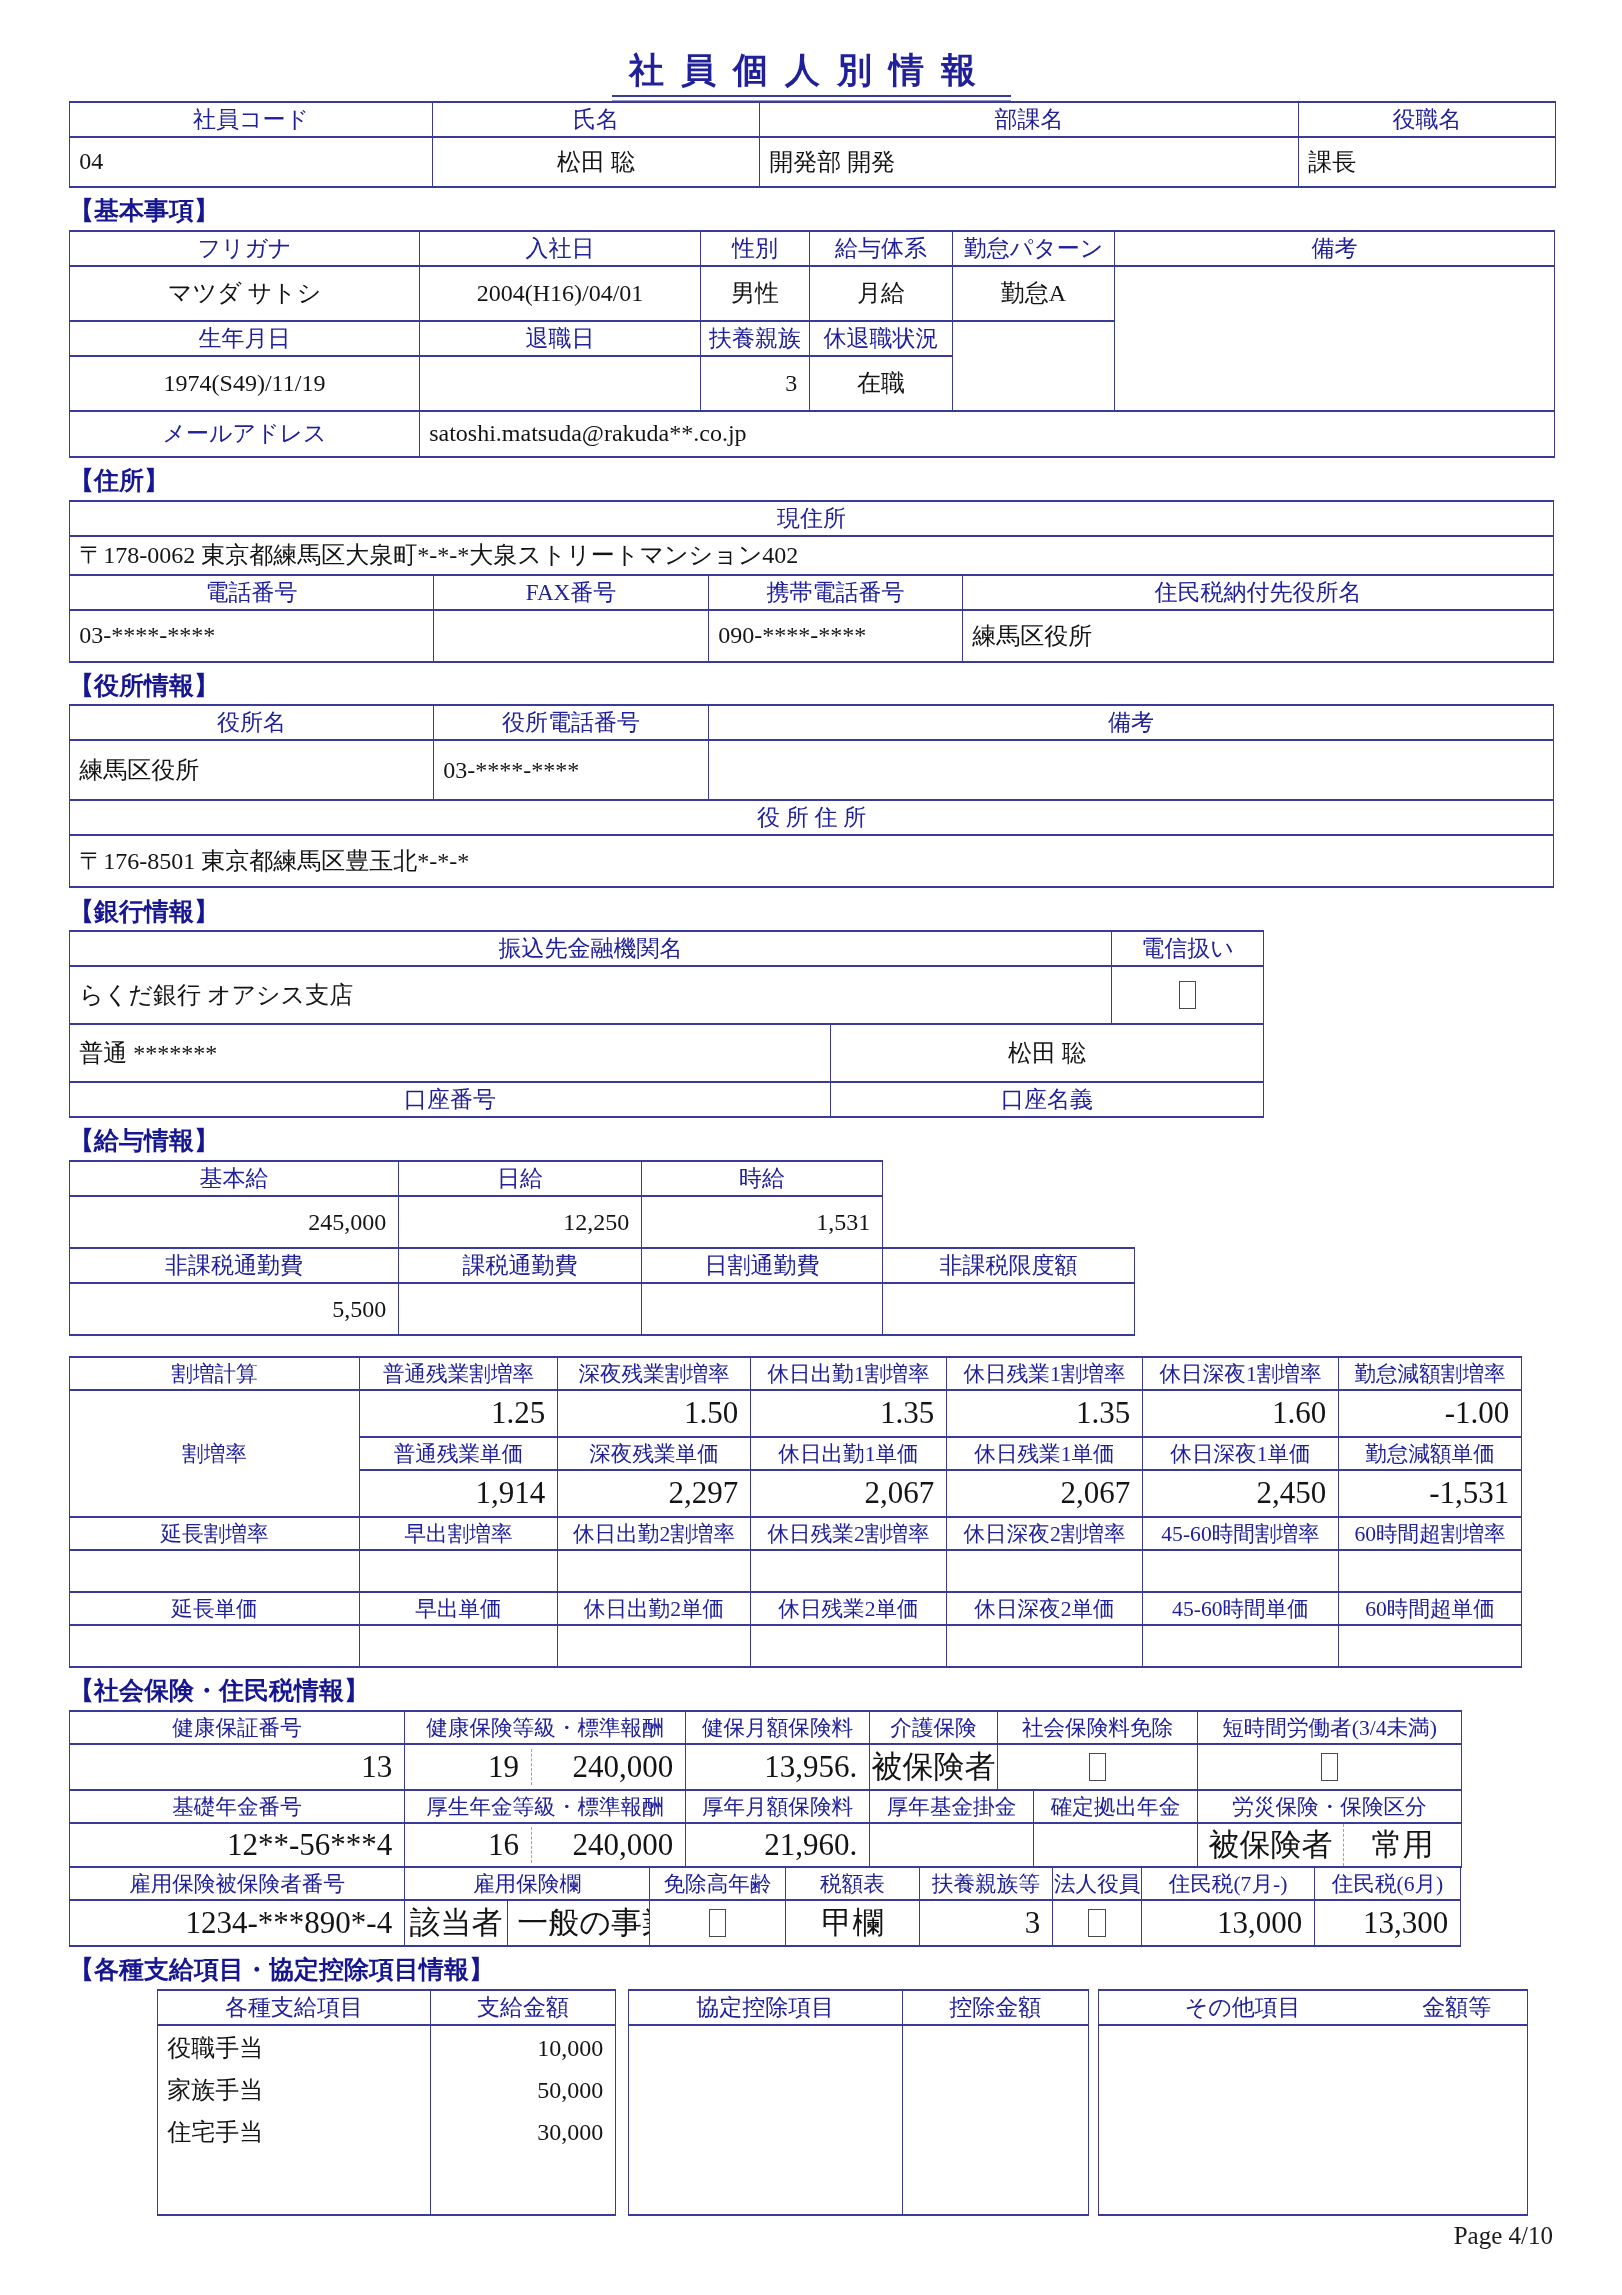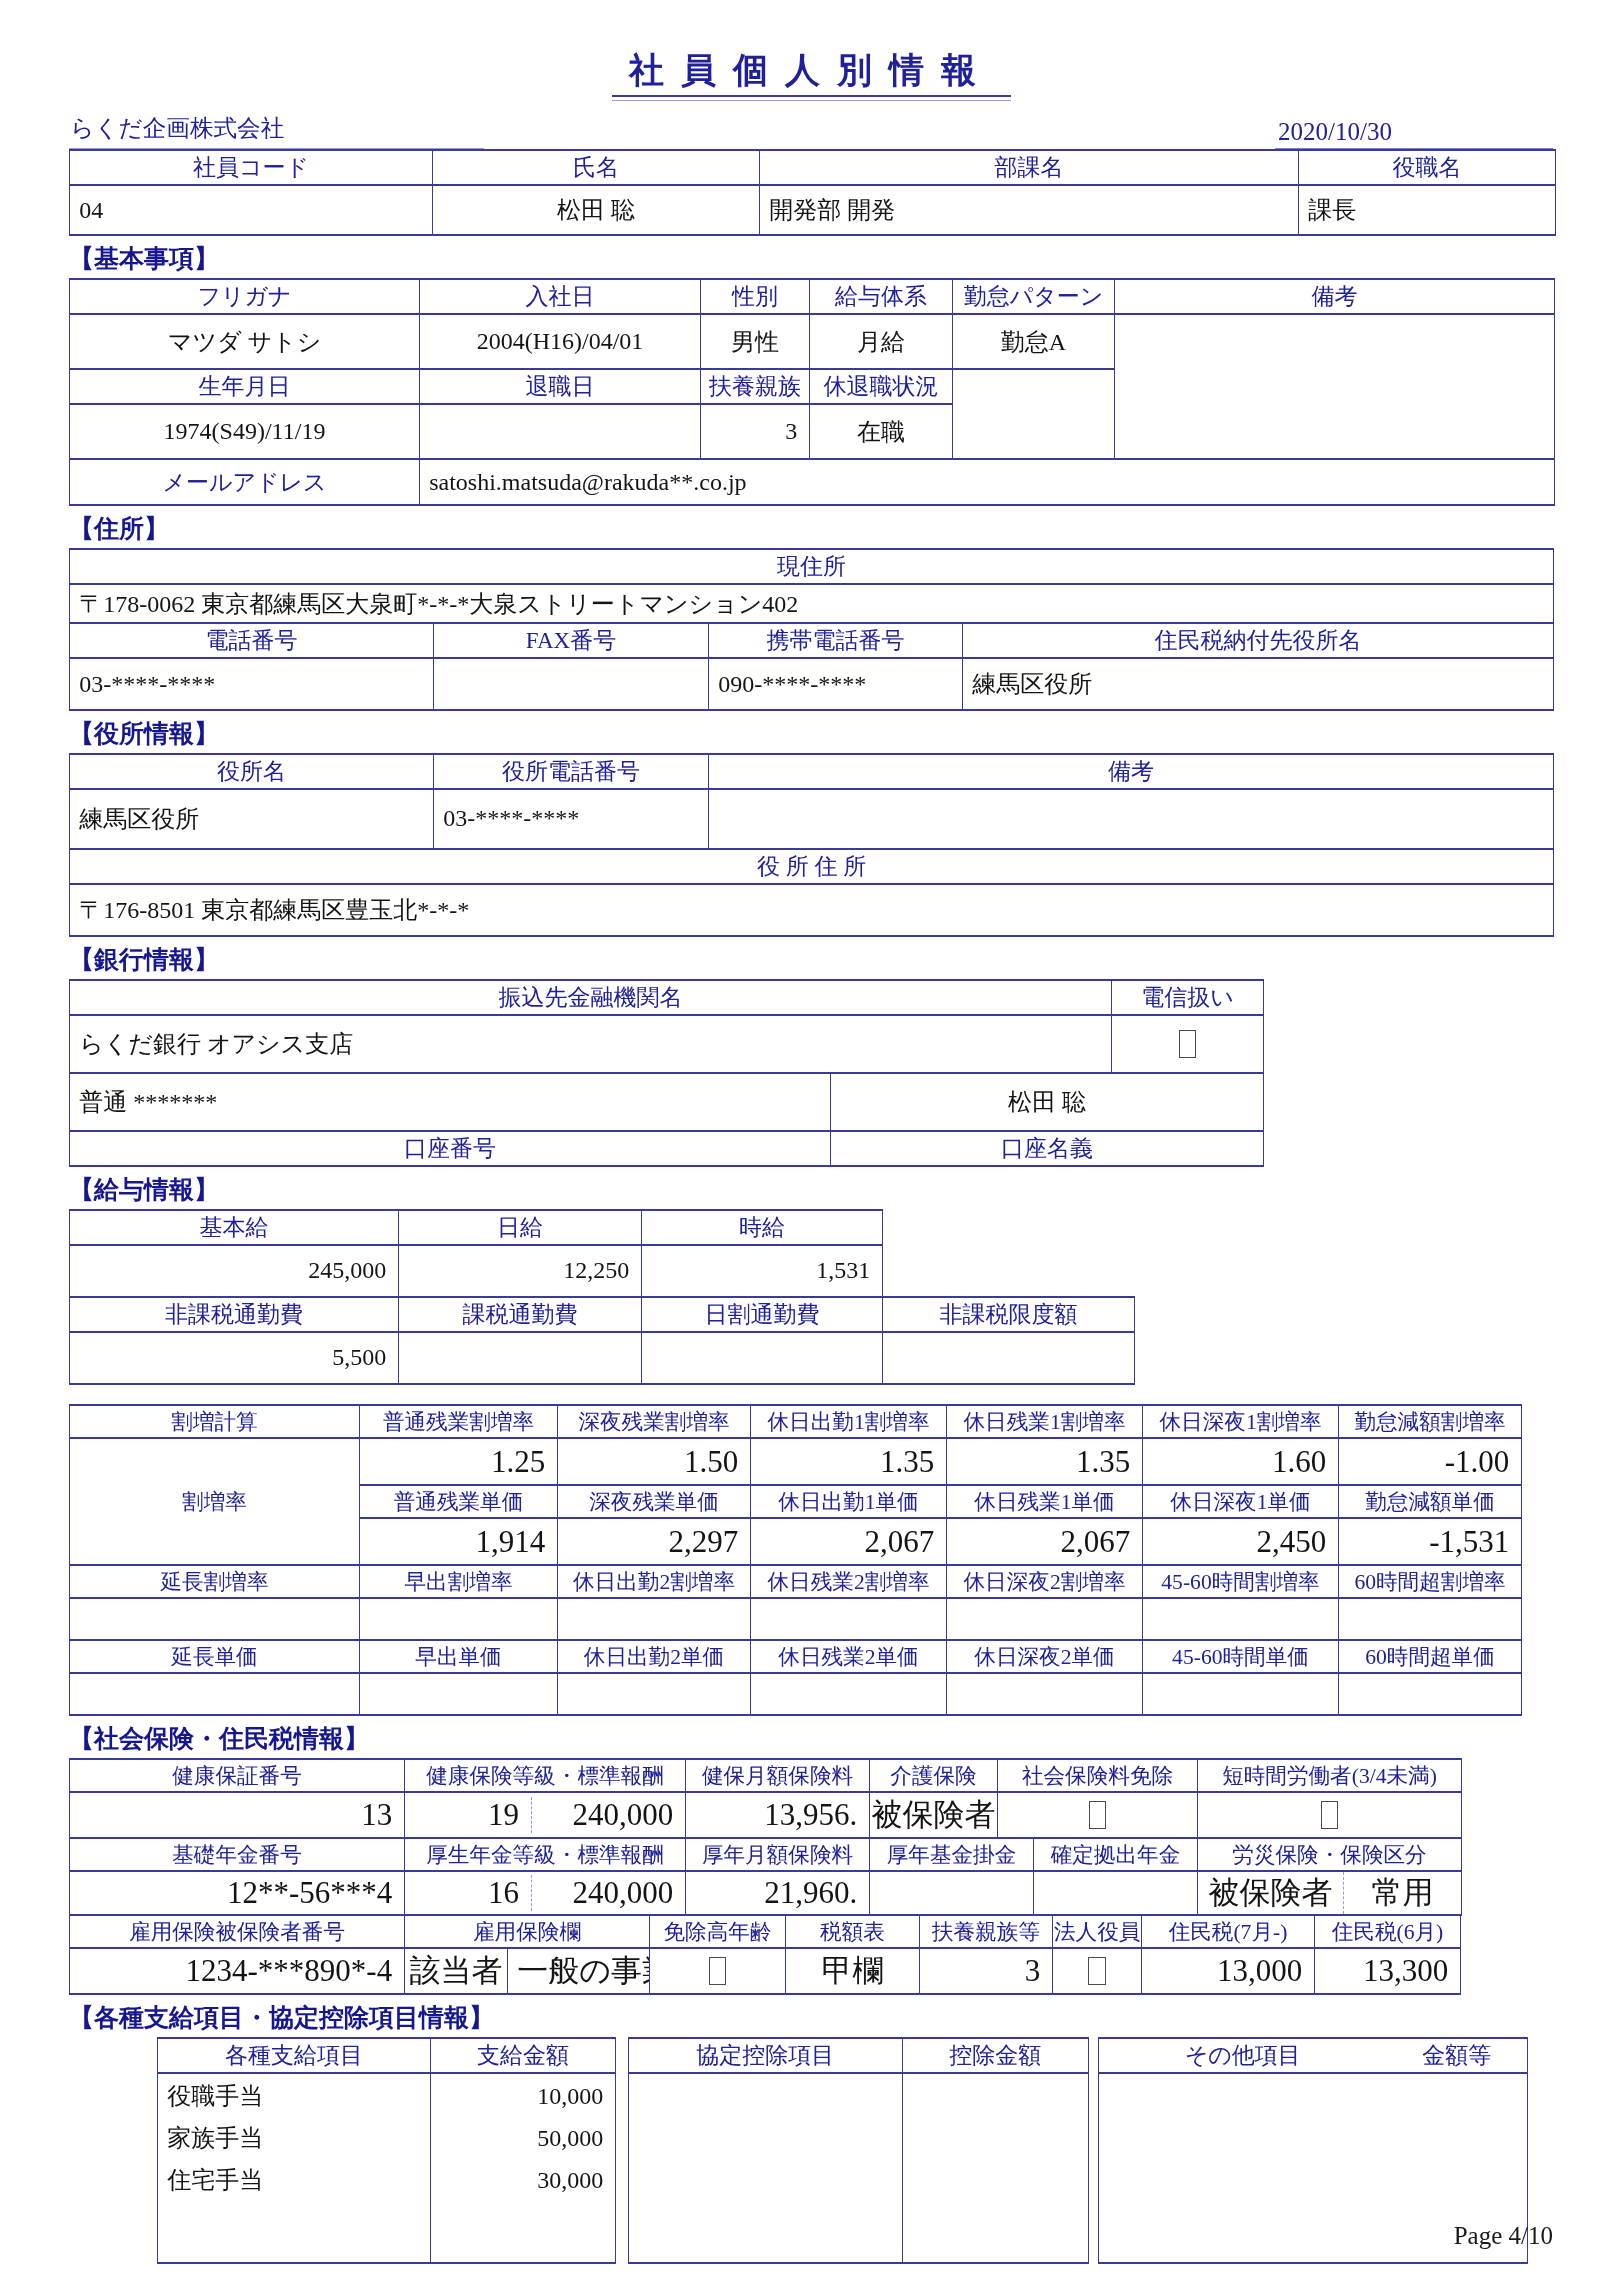--- a/index.html
+++ b/index.html
@@ -55,24 +55,20 @@
   .page-number{position:absolute;top:2222px;right:69px;font-size:25px;color:#1a1a1a;}
 </style>
 </head>
 <body>
 
 <div class="content">
 
   <div class="doc-title">社員個人別情報</div>
   <div class="title-underline"></div>
 
-  <div class="meta-row">
-    <div class="company-box">らくだ企画株式会社</div>
-    <div class="date-box">2020/10/30</div>
-  </div>
 
   <table style="width:1485px;">
     <colgroup>
         <col style="width:363px">
         <col style="width:327px">
         <col style="width:539px">
         <col style="width:257px">
       </colgroup>
     <tbody>
         <tr style="height:33px">

